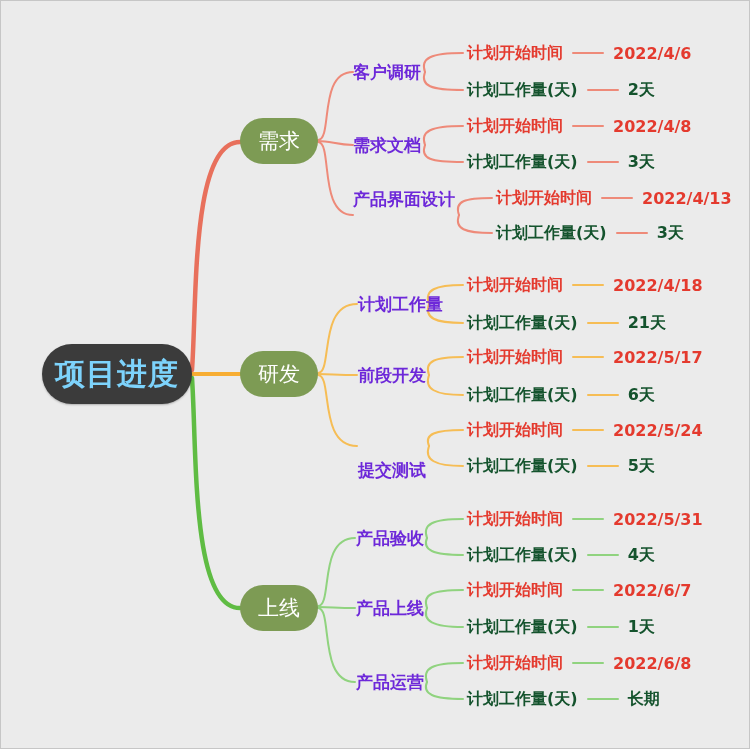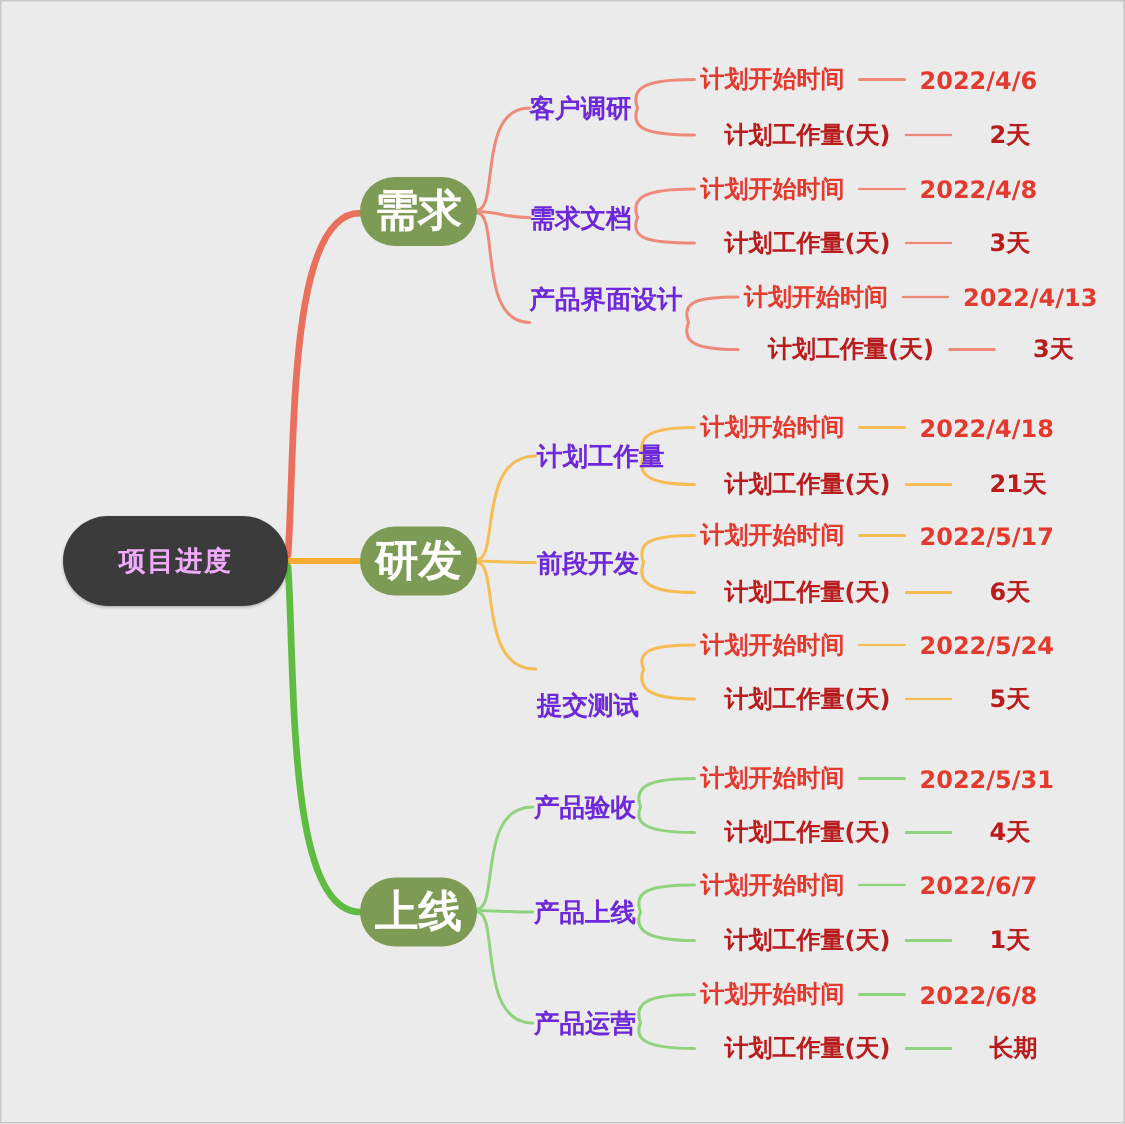--- a/index.html
+++ b/index.html
@@ -4,40 +4,40 @@
 <style>
   html,body{margin:0;padding:0;background:#e4e4e4;}
   .stage{
     position:relative;width:750px;height:749px;box-sizing:border-box;
     background:#ebebeb;border:1px solid #c6c6c6;overflow:hidden;
     font-family:"DejaVu Sans","Liberation Sans",sans-serif;
   }
   .edges{position:absolute;left:0;top:0;}
   .root-node{
     position:absolute;left:41px;top:343px;width:150px;height:60px;
-    background:#3b3b3b;border-radius:30px;color:#f0abfc;
-    font-size:18px;font-weight:bold;letter-spacing:1px;
+    background:#3b3b3b;border-radius:30px;color:#7dd3fc;
+    font-size:30px;font-weight:bold;letter-spacing:1px;
     display:flex;align-items:center;justify-content:center;
     box-shadow:0 1px 2px rgba(0,0,0,0.25);
   }
   .branch-node{
     position:absolute;width:78px;height:46px;border-radius:23px;
-    background:#7d9b54;color:#ffffff;font-size:29px;font-weight:bold;
+    background:#7d9b54;color:#ffffff;font-size:21px;font-weight:normal;
     display:flex;align-items:center;justify-content:center;
   }
   .topic{
     position:absolute;height:24px;display:flex;align-items:center;
     font-size:17px;font-weight:bold;color:#6d28d9;white-space:nowrap;
   }
   .leaf{
     position:absolute;height:24px;display:flex;align-items:center;
     white-space:nowrap;font-size:16px;font-weight:bold;
   }
   .lbl-start,.val-date{color:#e43a2e;}
-  .lbl-work,.val-days{color:#b91c1c;margin-left:16px;}
+  .lbl-work,.val-days{color:#14532d;}
   .conn{width:32px;height:0;border-top:2px solid;margin:0 9px;border-radius:2px;}
   .conn.c0{border-color:#ee8a79;}
   .conn.c1{border-color:#f6bd55;}
   .conn.c2{border-color:#90d37f;}
 </style>
 </head>
 <body>
 
 <div class="stage">
 

